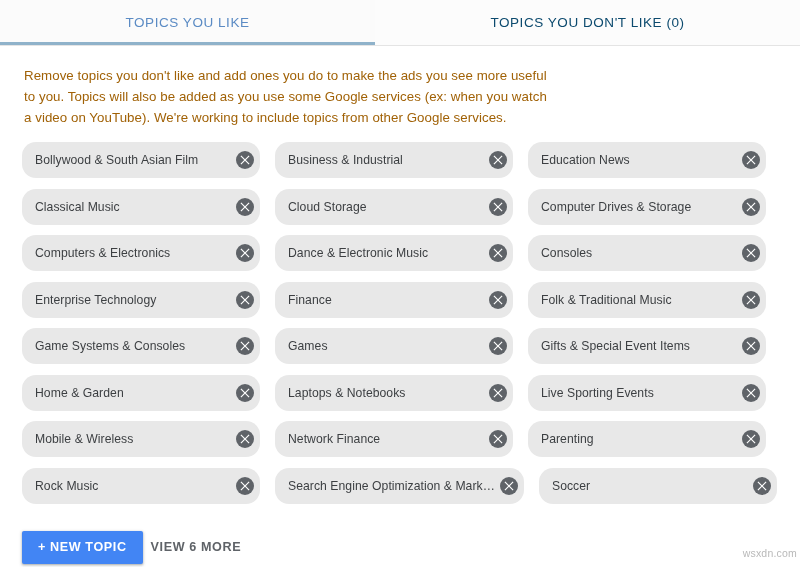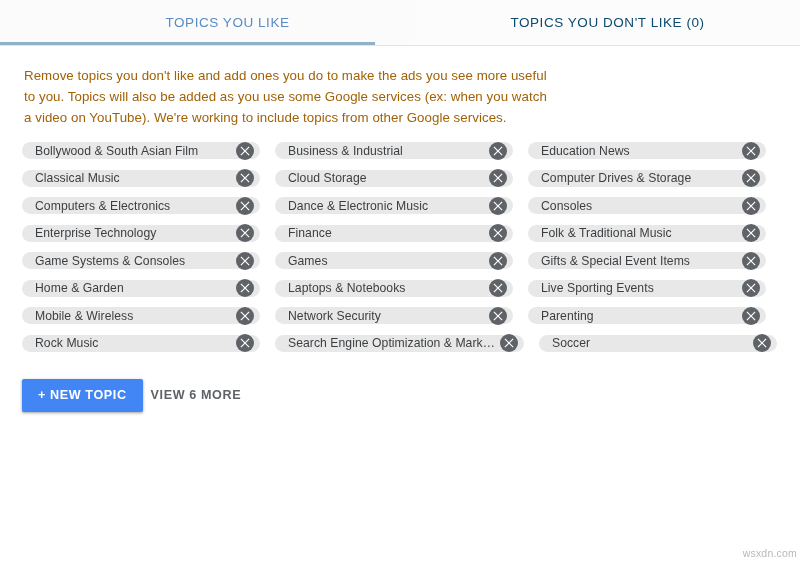--- a/index.html
+++ b/index.html
@@ -36,21 +36,20 @@
     height: 100%;
     position: relative;
     background: #fbfbfb;
   }
   .tab.right {
     flex: 1 1 auto;
     background: #fcfcfc;
   }
   .tab-active {
     color: #5b8bc4;
-    margin-left: 40px;
   }
   .tab-inactive {
     color: #0c4a6e;
   }
   .tab-underline {
     position: absolute;
     left: 0;
     bottom: 0;
     width: 375px;
     height: 3px;
@@ -74,21 +73,21 @@
     display: flex;
     flex-direction: column;
     gap: 10.5px;
   }
   .chip-row {
     display: flex;
     gap: 15px;
   }
   .chip {
     flex: 0 0 238px;
-    height: 17px;
+    height: 36px;
     background: #e8e8e8;
     border-radius: 14px;
     display: flex;
     align-items: center;
     padding: 0 6px 0 13px;
     cursor: default;
     position: relative;
   }
   .chip-label {
     flex: 1 1 auto;
@@ -332,21 +331,21 @@
     <div class="chip-row">
       <div class="chip">
         <span class="chip-label">Mobile &amp; Wireless</span>
         <span class="chip-remove">
           <svg viewBox="0 0 10 10">
             <path d="M1.3 0.5 L5 4.2 L8.7 0.5 L9.5 1.3 L5.8 5 L9.5 8.7 L8.7 9.5 L5 5.8 L1.3 9.5 L0.5 8.7 L4.2 5 L0.5 1.3 Z" fill="#ffffff"></path>
           </svg>
         </span>
       </div>
       <div class="chip">
-        <span class="chip-label">Network Security</span>
+        <span class="chip-label">Network Finance</span>
         <span class="chip-remove">
           <svg viewBox="0 0 10 10">
             <path d="M1.3 0.5 L5 4.2 L8.7 0.5 L9.5 1.3 L5.8 5 L9.5 8.7 L8.7 9.5 L5 5.8 L1.3 9.5 L0.5 8.7 L4.2 5 L0.5 1.3 Z" fill="#ffffff"></path>
           </svg>
         </span>
       </div>
       <div class="chip">
         <span class="chip-label">Parenting</span>
         <span class="chip-remove">
           <svg viewBox="0 0 10 10">

